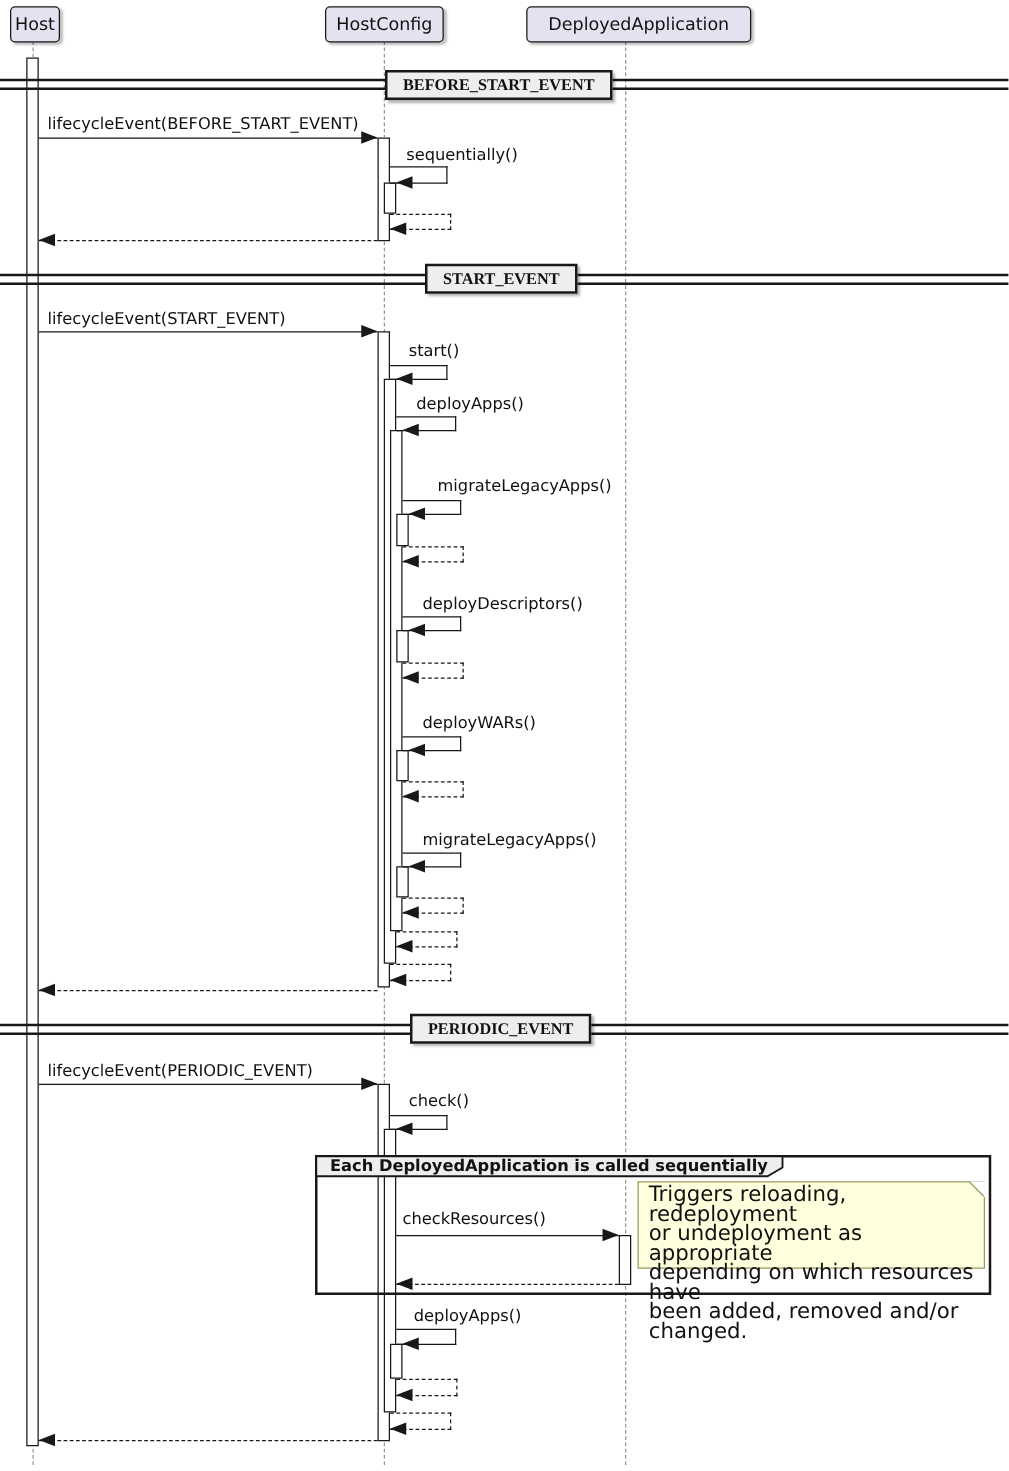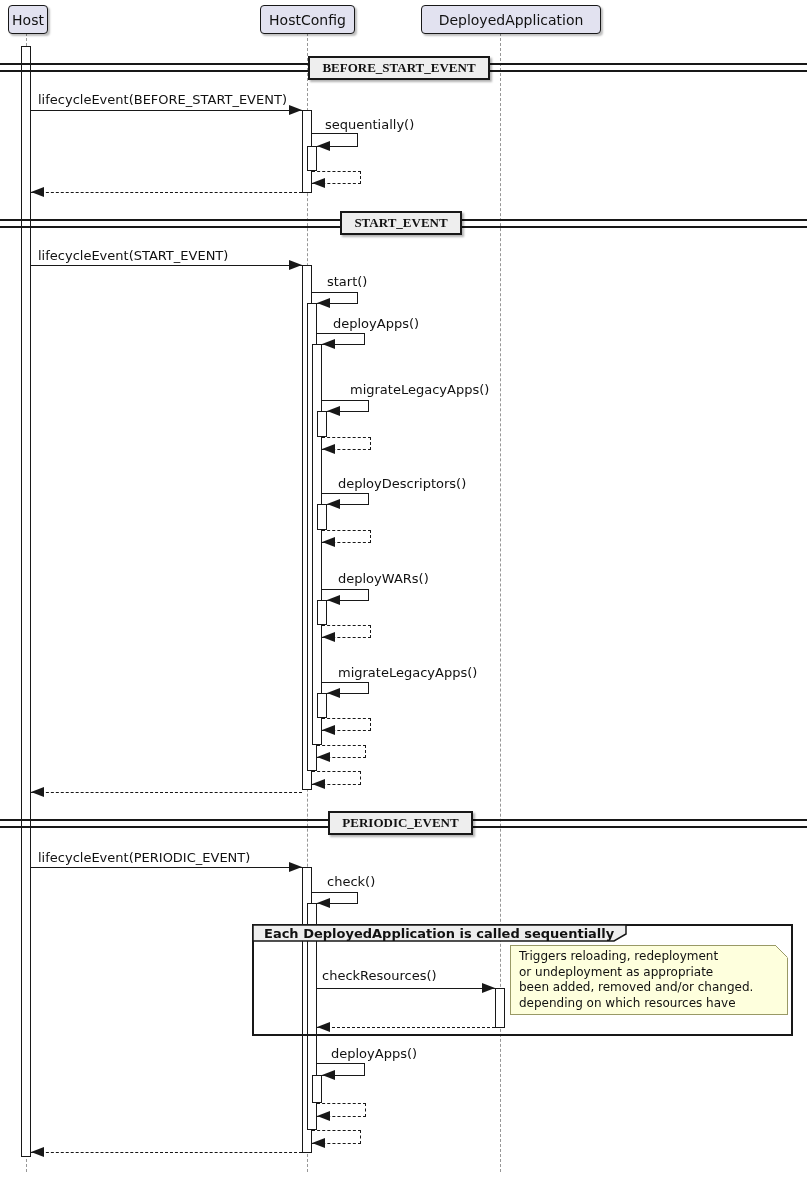--- a/index.html
+++ b/index.html
@@ -46,21 +46,21 @@
     box-shadow:2px 2px 2px rgba(0,0,0,0.3);
     display:flex; align-items:center; justify-content:center;
     font-size:13px; font-weight:bold; white-space:nowrap;font-family:Liberation Serif, serif;
   }
   .group-box { position:absolute; border:2px solid var(--line,#181818); box-sizing:border-box; z-index:3; }
   .group-header { position:absolute; z-index:4; }
   .group-label { position:absolute; font-size:13px; font-weight:bold; line-height:17px; white-space:nowrap; z-index:5; }
   .note {
     position:absolute; box-sizing:border-box; z-index:6;
     background:var(--note-fill,#FEFFDD); border:1px solid var(--note-border,#999966);
-    font-size:12px; padding:3px 8px;
+    font-size:17px; padding:3px 8px;
   }
   .note.n1 { line-height:15.5px; }
   .note.n2 { line-height:16px; }
   .note .fold { position:absolute; top:-1px; right:-1px; }
 </style>
 </head>
 <body>
 
 <div class="canvas">
 
@@ -182,22 +182,22 @@
   <div class="hline dash" style="left:317px;top:1027px;width:178px"></div>
   <div class="ah-l" style="left:317px;top:1022px"></div>
 
   <div class="note n1" style="left:510px;top:945px;width:278px;height:70px">
     <svg class="fold" width="13" height="13">
       <polygon points="0,0 13,0 13,13" fill="#ffffff"></polygon>
       <path d="M0,0 L12,12" stroke="#999966" stroke-width="1" fill="none"></path>
     </svg>
     <div>Triggers reloading, redeployment</div>
     <div>or undeployment as appropriate</div>
+    <div>depending on which resources have</div>
     <div>been added, removed and/or changed.</div>
-    <div>depending on which resources have</div>
   </div>
 
   <div class="msg-label" style="left:331px;top:1046px">deployApps()</div>
   <div class="loop" style="left:317px;top:1063px;width:48px;height:13px"></div>
   <div class="ah-l" style="left:322px;top:1070px"></div>
 
 
   <div class="loop dash" style="left:317px;top:1103px;width:49px;height:14px"></div>
   <div class="ah-l" style="left:317px;top:1111px"></div>
   <div class="loop dash" style="left:312px;top:1130px;width:49px;height:14px"></div>

